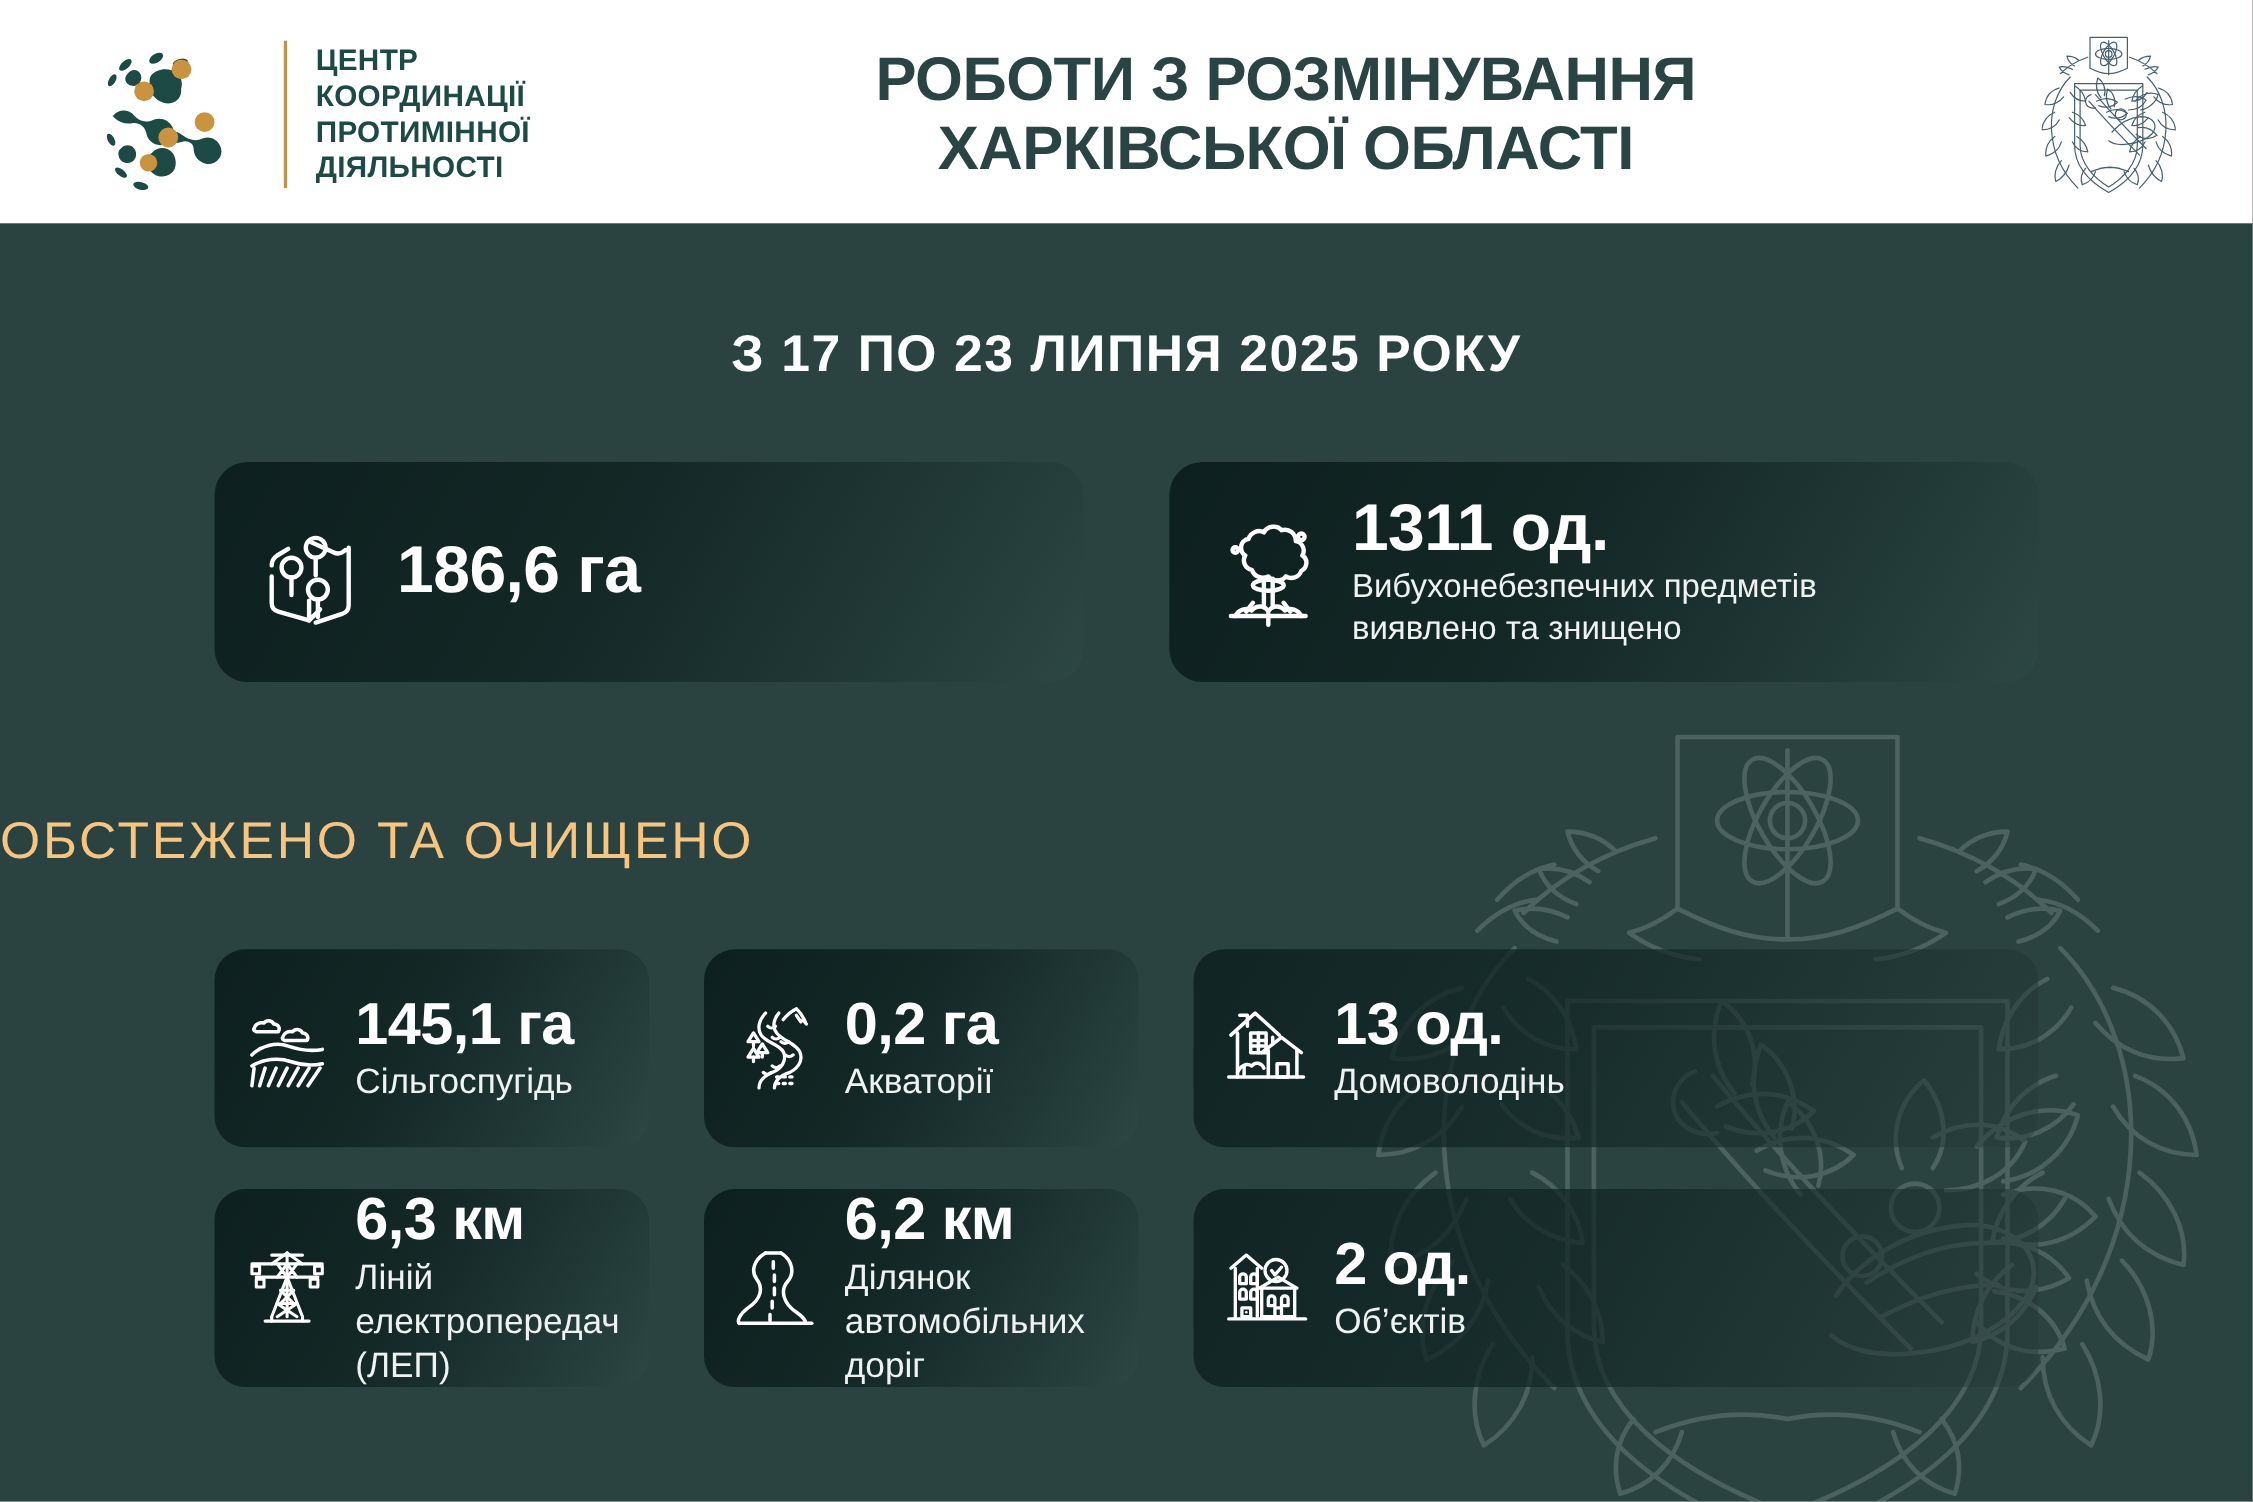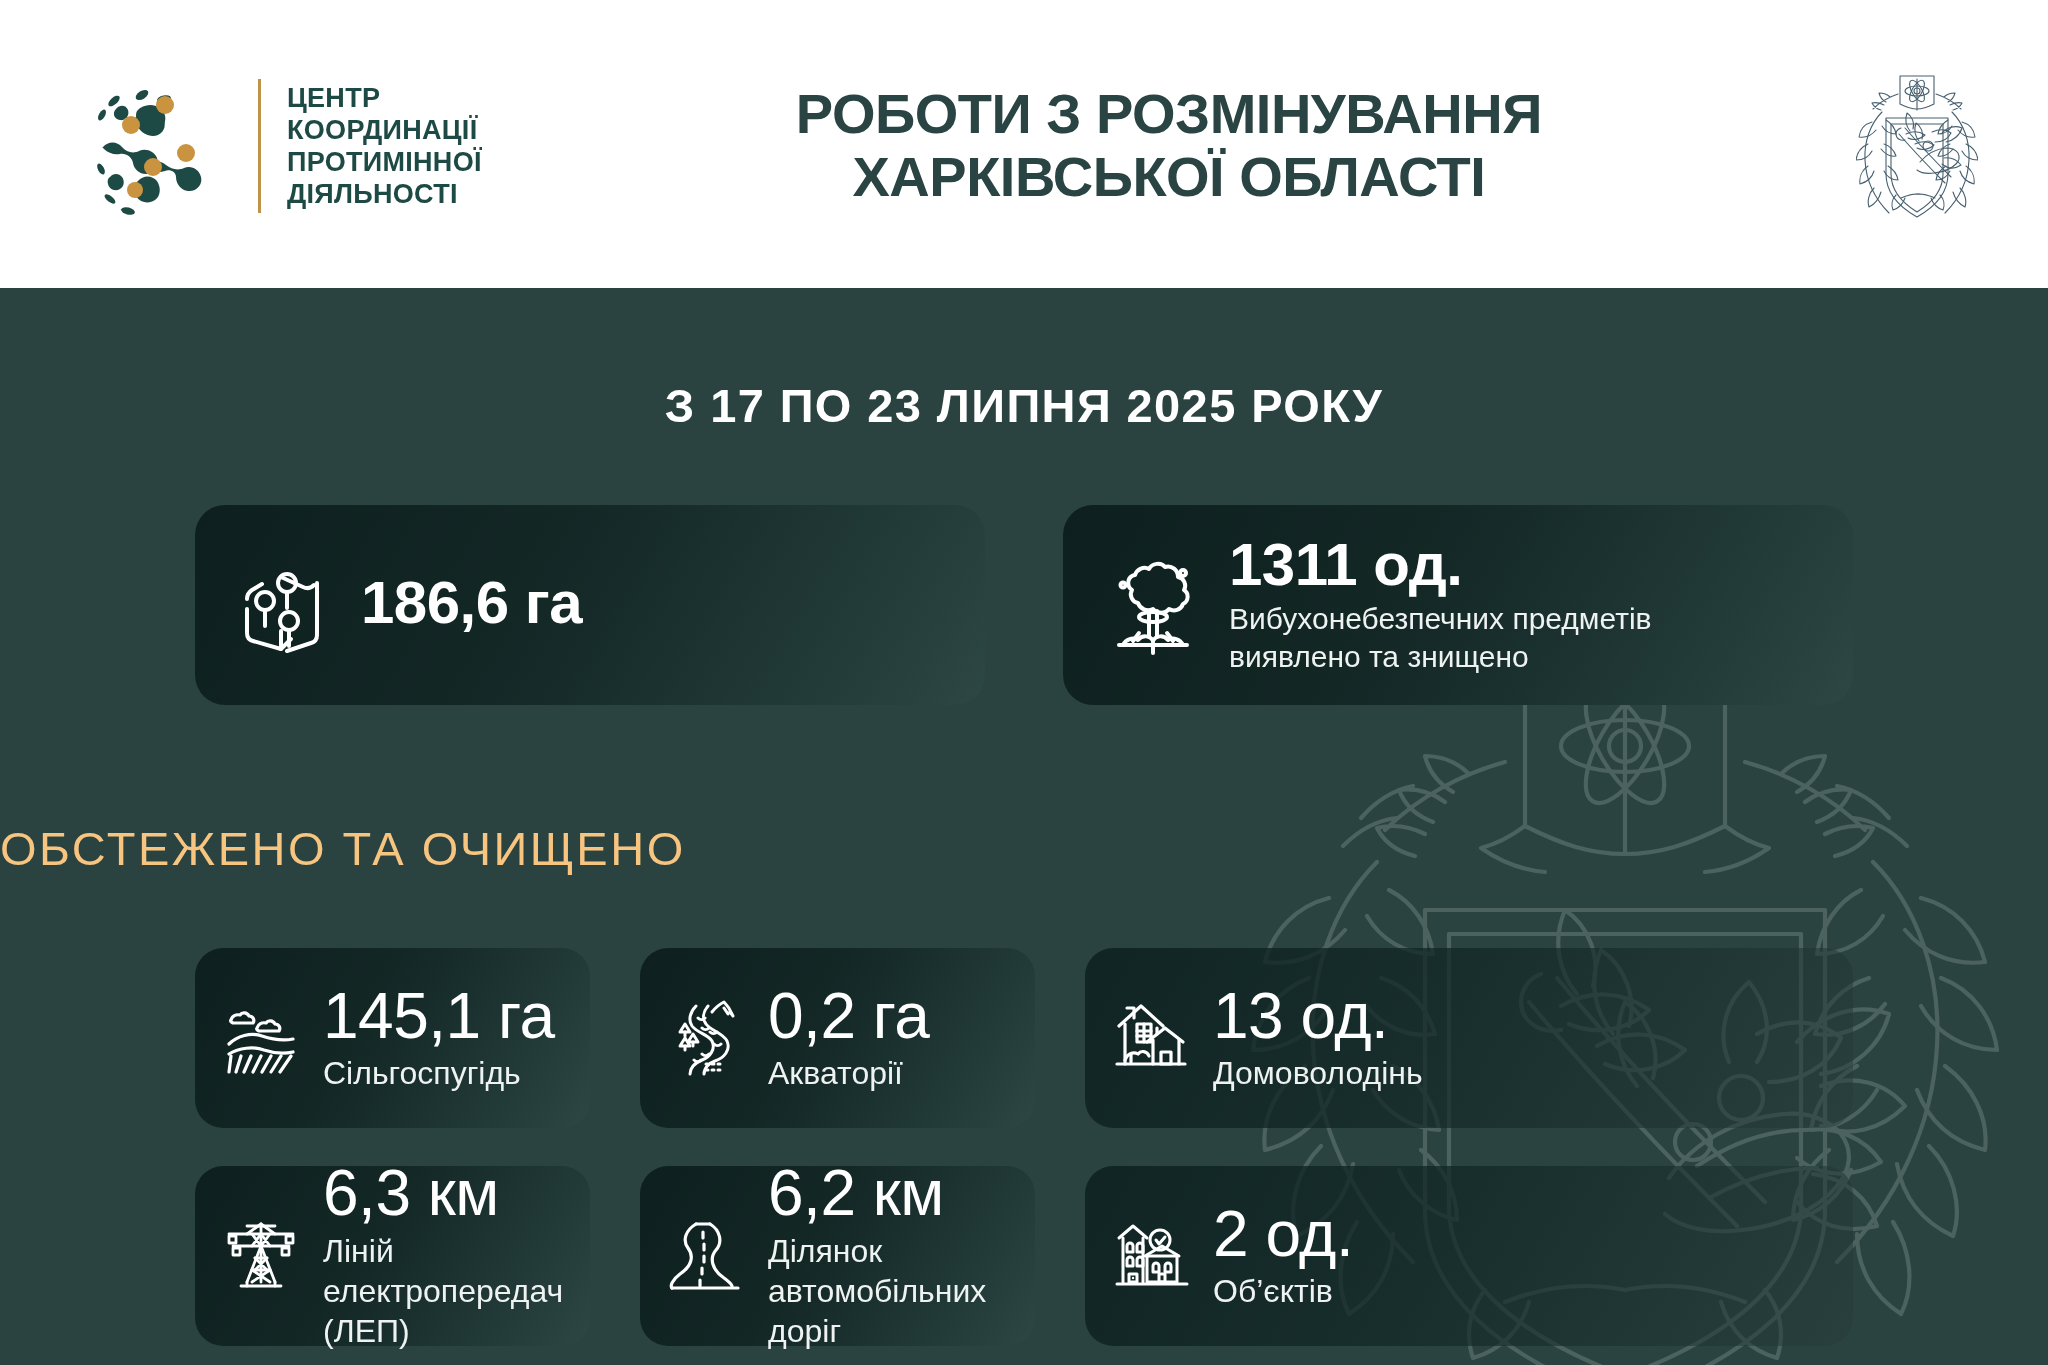--- a/index.html
+++ b/index.html
@@ -16,21 +16,21 @@
     width: 2048px;
     height: 1365px;
     background: #2a4240;
     overflow: hidden;
   }
 
   
   #header {
     position: relative;
     z-index: 10;
-    height: 288px;
+    height: 203px;
     background: #ffffff;
     display: flex;
     align-items: center;
     padding: 4px 70px 0 80px;
   }
 
   
   #logo-block {
     display: flex;
     align-items: center;
@@ -167,22 +167,22 @@
     padding: 0 22px 0 26px;
     gap: 22px;
     border-radius: 28px;
   }
   .card.small.translucent {
     background: linear-gradient(120deg, rgba(10,30,28,0.80) 0%, rgba(17,38,36,0.72) 45%, rgba(38,60,58,0.45) 100%);
   }
   .card.small .icon { width: 80px; height: 80px; flex: 0 0 auto; }
   .card.small .value {
     color: #ffffff;
-    font-weight: normal;
-    font-size: 64px;
+    font-weight: bold;
+    font-size: 54px;
     line-height: 1.04;
     letter-spacing: -0.5px;
     margin-bottom: 4px;
   }
   .card.small .label {
     color: #eef3f2;
     font-size: 32px;
     line-height: 1.26;
   }
   .cell-wide { grid-column: 3; }

